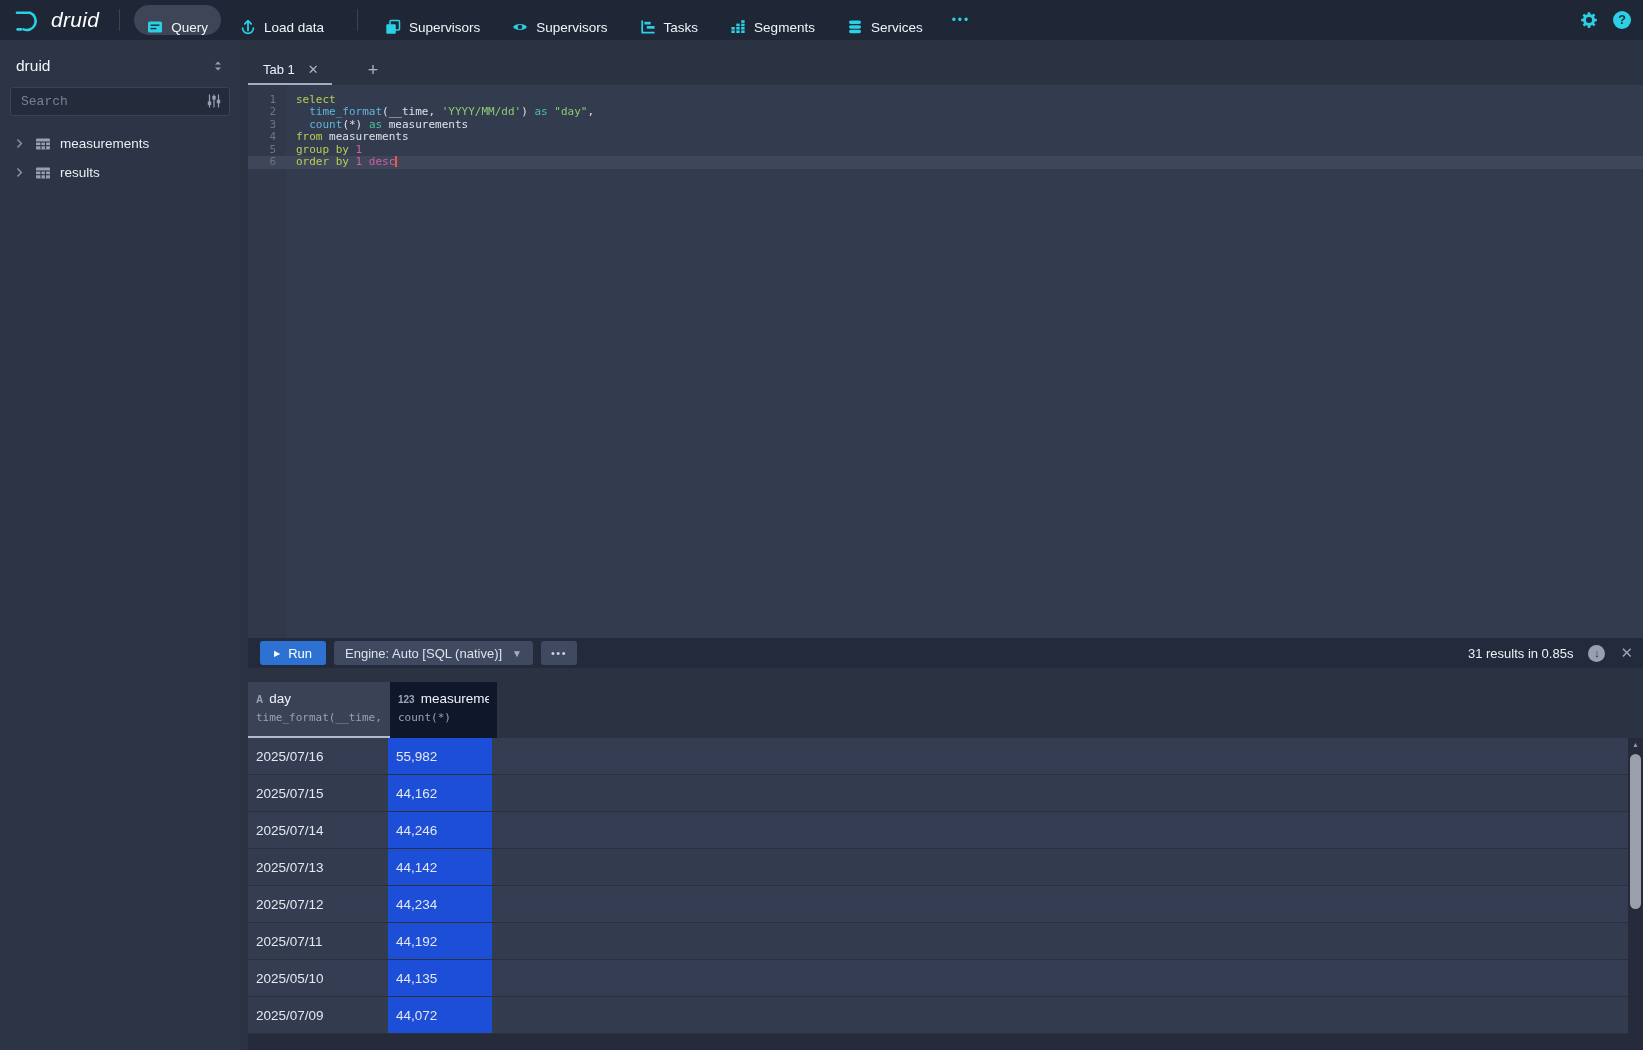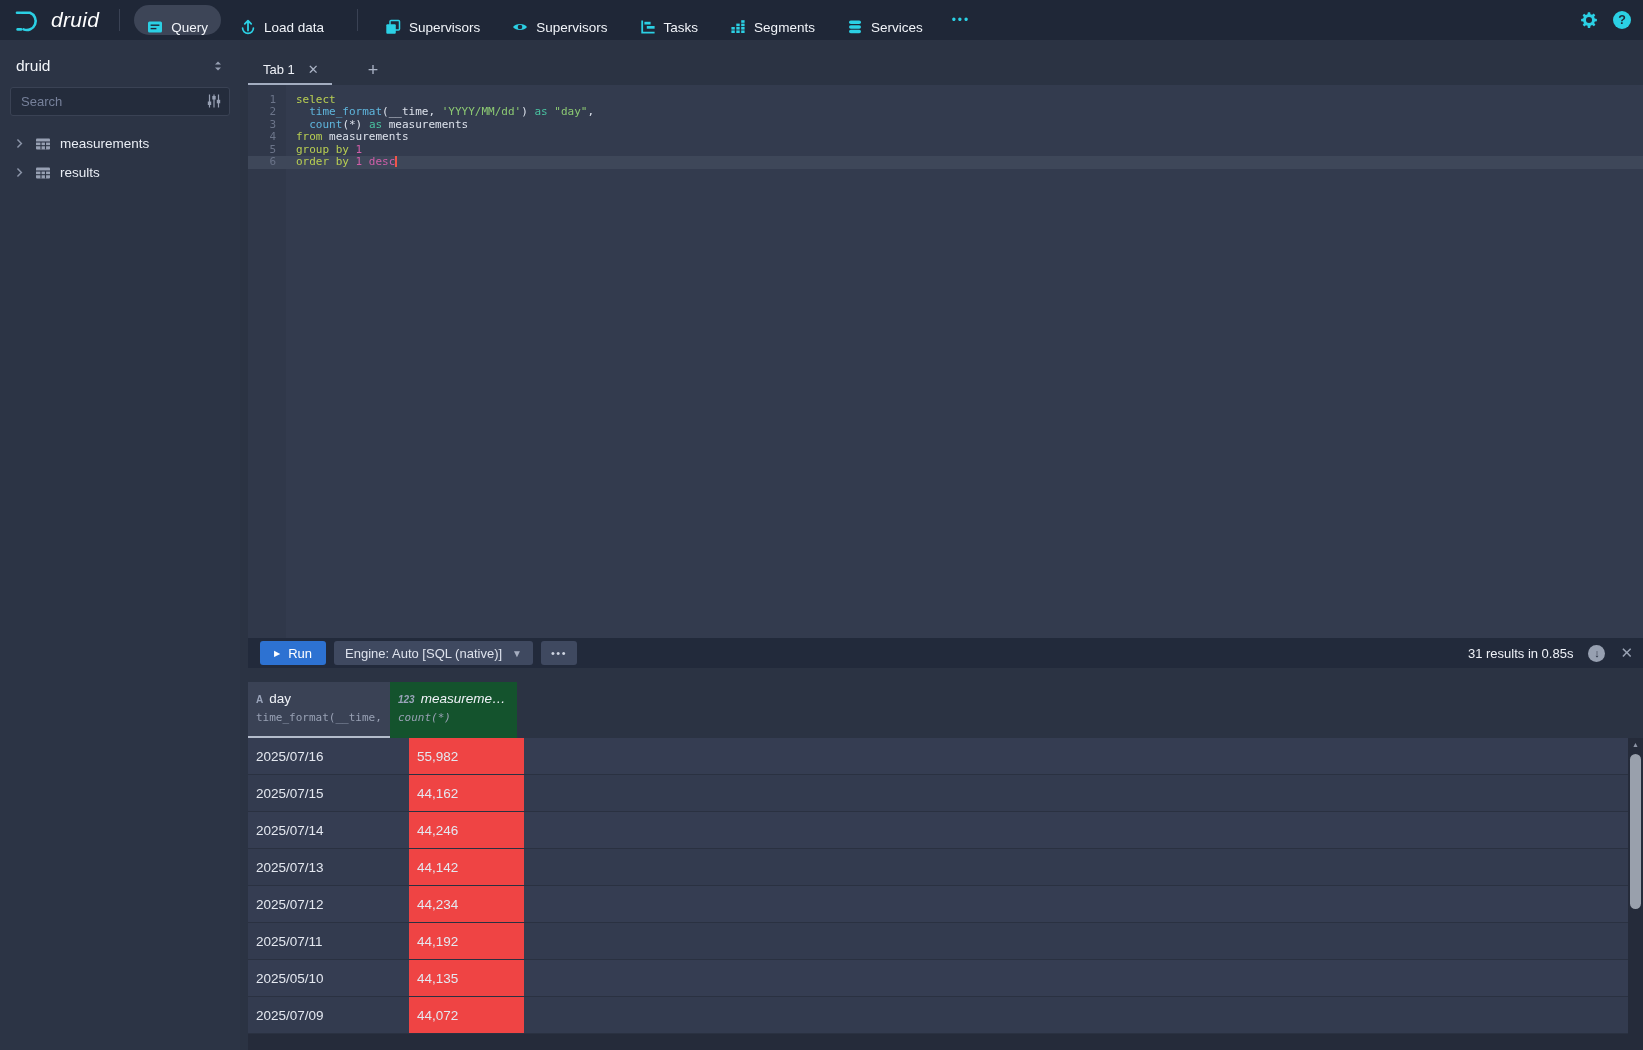--- a/index.html
+++ b/index.html
@@ -36,21 +36,21 @@
   .help-circle{width:18px;height:18px;border-radius:50%;background:var(--accent);color:#1f2737;
     font-size:12.5px;font-weight:bold;display:flex;align-items:center;justify-content:center;cursor:pointer;}
 
   
   .sidebar{position:absolute;top:40px;left:0;width:240px;bottom:0;background:#2c3445;}
   .sidebar-head{display:flex;align-items:center;justify-content:space-between;
     padding:17px 14px 12px 16px;}
   .schema-title{font-size:15.5px;color:#f2f5fa;}
   .search-wrap{margin:0 10px;position:relative;}
   .search-input{width:100%;height:29px;background:#242c3c;border:1px solid #3a4254;border-radius:3px;
-    color:#dfe4ee;padding:0 32px 0 10px;font-size:13px;outline:none;font-family:Liberation Sans, sans-serif;}
+    color:#dfe4ee;padding:0 32px 0 10px;font-size:13px;outline:none;font-family:Liberation Mono, monospace;}
   .search-input::placeholder{color:#76809a;}
   .search-sliders{position:absolute;right:8px;top:6px;cursor:pointer;}
   .tree{margin-top:13px;}
   .tree-item{display:flex;align-items:center;gap:9px;height:29px;padding:0 8px 0 13px;
     color:#e9edf4;font-size:13.5px;cursor:pointer;}
 
   
   .content{position:absolute;top:40px;left:248px;right:0;bottom:0;}
 
   
@@ -91,31 +91,31 @@
   .dl-icon{width:17px;height:17px;border-radius:50%;background:#97a0b1;color:#242c3d;
     display:flex;align-items:center;justify-content:center;font-size:11px;font-weight:bold;cursor:pointer;}
   .close-x{color:#9aa3b4;font-size:15px;cursor:pointer;}
 
   
   .results{position:absolute;top:642px;left:0;right:0;bottom:0;}
   .thead{position:absolute;top:0;left:0;right:15px;height:56px;display:flex;}
   .th{padding:9px 8px 0 8px;cursor:pointer;}
   .th1{width:142px;background:#3a4255;position:relative;}
   .th1 .sort-underline{position:absolute;left:0;right:0;bottom:0;height:2px;background:#b4bccb;}
-  .th2{width:127px;background:#14532d;font-style:italic;}
+  .th2{width:107px;background:#0f172a;}
   .th-name{color:#f0f3f8;font-size:13.5px;display:flex;gap:6px;align-items:baseline;white-space:nowrap;overflow:hidden;}
   .type-icon{color:#9aa4ba;font-size:10px;font-weight:bold;flex:none;}
   .th-expr{font-family:"DejaVu Sans Mono","Liberation Mono",monospace;font-size:11px;color:#98a1b4;
     margin-top:5px;white-space:nowrap;overflow:hidden;}
   .tbody{position:absolute;top:56px;left:0;right:15px;bottom:16px;overflow:hidden;}
   .trow{height:37px;display:flex;border-bottom:1px solid #2a3141;background:#353d52;cursor:pointer;}
   .trow:nth-child(even){background:#333b4f;}
   .cell{display:flex;align-items:center;padding:0 8px;color:#e4e8f0;font-size:13.5px;}
-  .c1{width:161px;}
-  .c2{width:115px;background:#ef4444;}
+  .c1{width:140px;}
+  .c2{width:104px;background:#1d4ed8;}
   .vscroll{position:absolute;top:56px;right:0;width:15px;bottom:0;background:#252b3a;}
   .vs-up{height:14px;color:#8d95a6;font-size:7px;text-align:center;line-height:14px;cursor:pointer;}
   .vs-thumb{position:absolute;left:2px;right:2px;top:16px;height:155px;background:#99a0ac;border-radius:6px;cursor:pointer;}
   .hscroll{position:absolute;left:0;right:15px;bottom:0;height:16px;background:#252b3a;cursor:pointer;}
 </style>
 </head>
 <body>
 
 <header class="navbar">
   <div class="logo">

